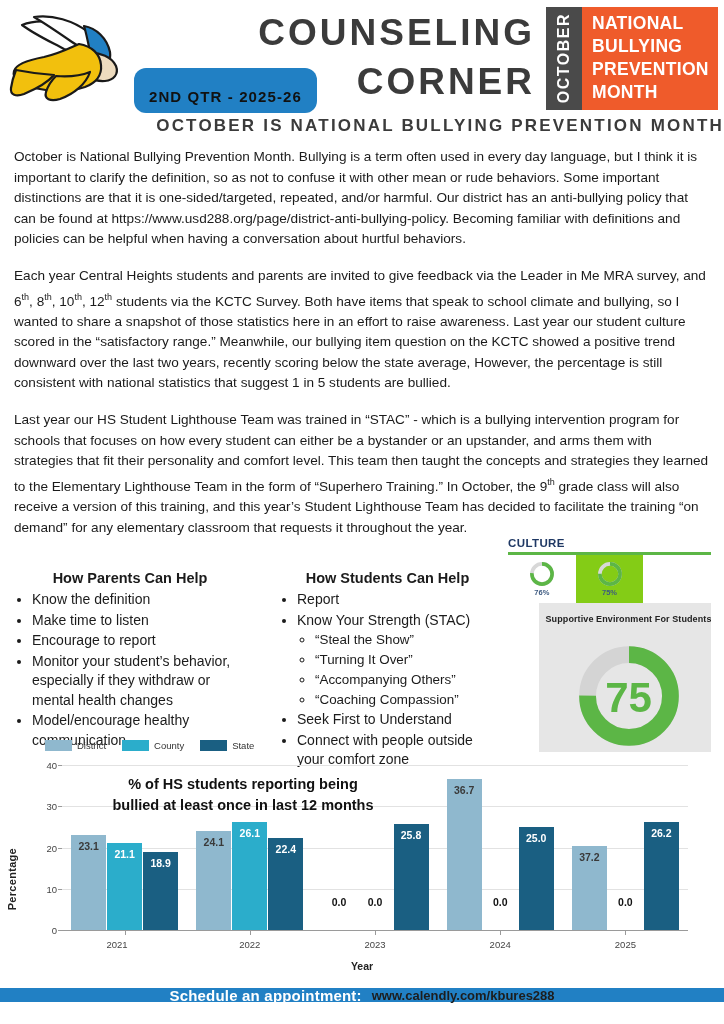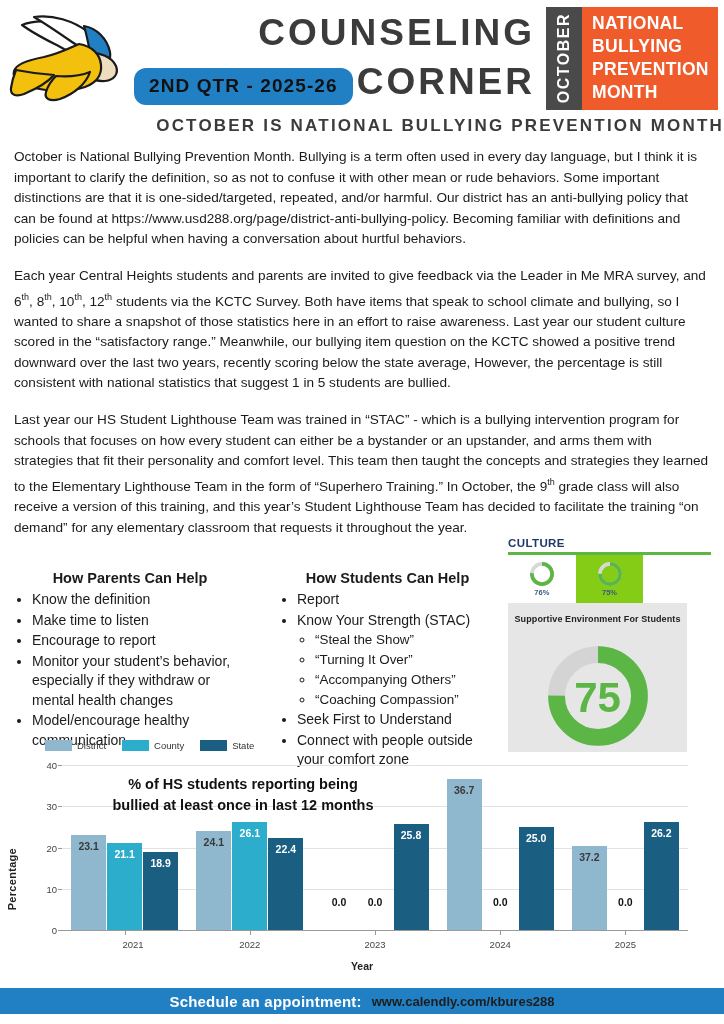--- a/index.html
+++ b/index.html
@@ -12,22 +12,22 @@
   .header{position:absolute;left:0;top:0;width:724px;height:112px;}
   .logo{position:absolute;left:4px;top:8px;width:118px;height:105px;}
   .title-block{position:absolute;left:175px;top:8px;width:360px;height:100px;}
   .title-line{
     font-weight:bold;color:#3b3b3b;font-size:37px;letter-spacing:3px;
     line-height:49px;text-align:right;white-space:nowrap;
   }
   .qtr-badge{
     position:absolute;left:134px;top:68px;
     background:#2180c4;color:#111;border-radius:12px;
-    font-size:19px;font-weight:bold;letter-spacing:1.1px;
-    padding:7px 15px 8px 15px;white-space:nowrap;
+    font-size:15px;font-weight:bold;letter-spacing:1.1px;
+    padding:20px 15px 8px 15px;white-space:nowrap;
   }
   .nbpm{position:absolute;left:546px;top:7px;width:172px;height:103px;display:flex;}
   .nbpm-oct{
     width:36px;background:#4a4a4a;color:#fff;
     display:flex;align-items:center;justify-content:center;
   }
   .nbpm-oct span{
     writing-mode:vertical-rl;transform:rotate(180deg);
     font-size:16px;font-weight:bold;letter-spacing:1.5px;
   }
@@ -61,21 +61,21 @@
   
   .culture{position:absolute;left:508px;top:537px;width:203px;height:215px;overflow:hidden;}
   .culture-title{
     font-size:11.5px;font-weight:bold;color:#1f3864;letter-spacing:.4px;
   }
   .culture-rule{height:3px;background:#5cb646;margin-top:3px;width:203px;}
   .culture-tabs{display:flex;height:48px;}
   .ctab{width:68px;height:48px;display:flex;flex-direction:column;align-items:center;justify-content:center;}
   .ctab.alt{background:#84cc16;}
   .ctab .lbl{font-size:7.5px;color:#3d5a80;margin-top:1px;font-weight:bold;}
-  .culture-body{background:#e6e6e6;width:179px;height:164px;position:relative;}
+  .culture-body{background:#e6e6e6;width:179px;height:164px;position:relative;margin-left:31px;}
   .culture-sub{
     text-align:center;font-size:9px;font-weight:bold;color:#222;padding-top:11px;letter-spacing:.1px;
   }
   .big-donut{position:absolute;left:50%;top:37px;transform:translateX(-50%);}
   .big-num{
     position:absolute;left:0;top:0;width:100%;height:100%;
     display:flex;align-items:center;justify-content:center;
     font-size:42px;font-weight:bold;color:#5cb646;
   }
   
@@ -109,21 +109,21 @@
   .chart-title{
     position:absolute;left:78px;top:36px;width:330px;
     font-size:14.5px;font-weight:bold;line-height:21px;color:#111;text-align:center;
   }
   .xlabel{
     position:absolute;left:0;top:222px;width:724px;text-align:center;
     font-size:10.5px;font-weight:bold;color:#222;
   }
   
   .footer{
-    position:absolute;left:0;top:988px;width:724px;height:26px;
+    position:absolute;left:0;top:988px;width:724px;height:14px;
     background:#2180c4;display:flex;align-items:center;justify-content:center;gap:10px;
   }
   .footer-label{font-size:15px;font-weight:bold;color:#fff;letter-spacing:.2px;}
   .footer-url{font-size:13px;font-weight:bold;color:#1d1d1d;}
 </style>
 </head>
 <body>
 
 <div class="header">
 
@@ -263,21 +263,21 @@
       <div class="gridline" style="top: 0px;"></div>
       <div class="ytick" style="top: 0px;">40</div>
       <div class="ytick-mark" style="top: 0px;"></div>
       <div class="bar" style="left: 9.1px; width: 35px; height: 95.2875px; background: rgb(143, 184, 206);"></div>
       <div class="bar-val" style="color: rgb(58, 58, 58); left: 26.6px; transform: translateX(-50%); bottom: 78.2875px;">23.1</div>
       <div class="bar" style="left: 45.1px; width: 35px; height: 87.0375px; background: rgb(43, 173, 203);"></div>
       <div class="bar-val" style="color: rgb(255, 255, 255); left: 62.6px; transform: translateX(-50%); bottom: 70.0375px;">21.1</div>
       <div class="bar" style="left: 81.1px; width: 35px; height: 77.9625px; background: rgb(26, 95, 130);"></div>
       <div class="bar-val" style="color: rgb(255, 255, 255); left: 98.6px; transform: translateX(-50%); bottom: 60.9625px;">18.9</div>
       <div class="group-tick" style="left: 62.6px;"></div>
-      <div class="xcat" style="left: 71px;">2021</div>
+      <div class="xcat" style="left: 55px;">2021</div>
       <div class="bar" style="left: 134.3px; width: 35px; height: 99.4125px; background: rgb(143, 184, 206);"></div>
       <div class="bar-val" style="color: rgb(58, 58, 58); left: 151.8px; transform: translateX(-50%); bottom: 82.4125px;">24.1</div>
       <div class="bar" style="left: 170.3px; width: 35px; height: 107.662px; background: rgb(43, 173, 203);"></div>
       <div class="bar-val" style="color: rgb(255, 255, 255); left: 187.8px; transform: translateX(-50%); bottom: 90.6625px;">26.1</div>
       <div class="bar" style="left: 206.3px; width: 35px; height: 92.4px; background: rgb(26, 95, 130);"></div>
       <div class="bar-val" style="color: rgb(255, 255, 255); left: 223.8px; transform: translateX(-50%); bottom: 75.4px;">22.4</div>
       <div class="group-tick" style="left: 187.8px;"></div>
       <div class="xcat" style="left: 187.8px;">2022</div>
       <div class="bar-val" style="color: rgb(17, 17, 17); left: 277px; transform: translateX(-50%); bottom: 22px;">0.0</div>
       <div class="bar-val" style="color: rgb(17, 17, 17); left: 313px; transform: translateX(-50%); bottom: 22px;">0.0</div>

